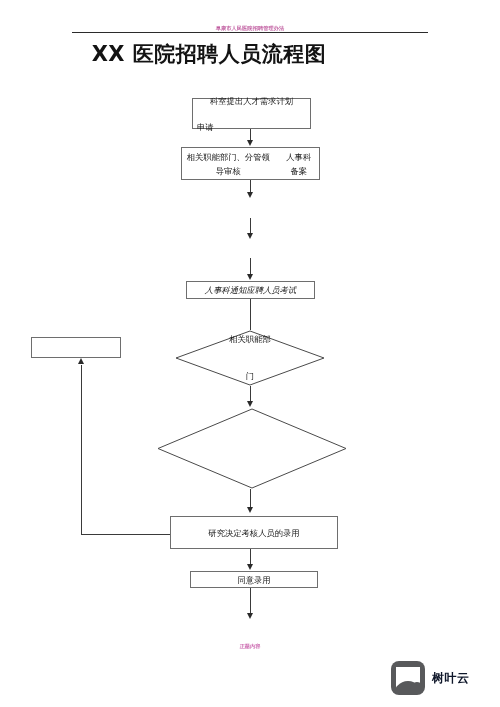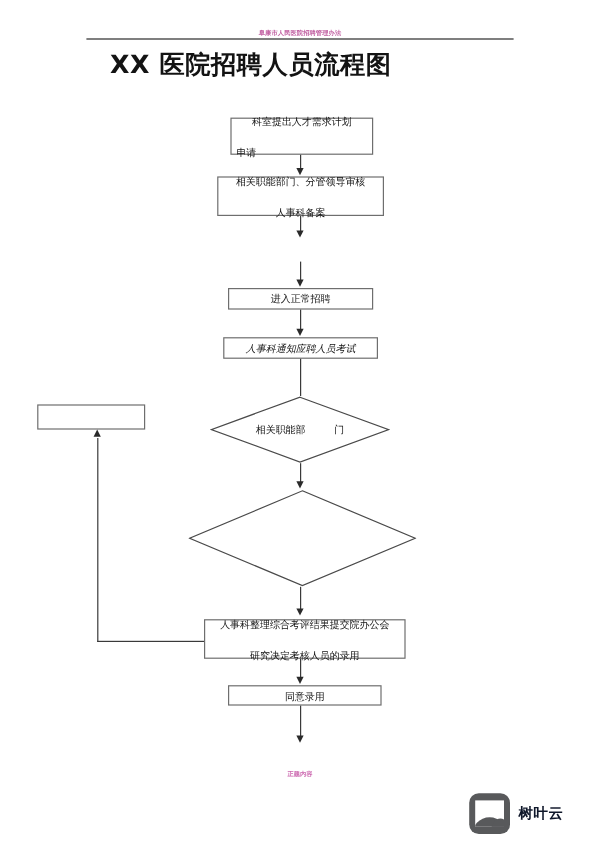--- a/index.html
+++ b/index.html
@@ -97,21 +97,21 @@
     position: absolute;
   }
   .diamond svg { display: block; }
   .diamond .dlabel {
     position: absolute;
     left: 0;
     top: 0;
     width: 100%;
     height: 100%;
     display: flex;
-    flex-direction: row;
+    flex-direction: column;
     align-items: center;
     justify-content: center;
     font-size: 8.3px;
     line-height: 13px;
     color: #141414;
     text-align: center;
     pointer-events: none;
     gap: 24px;
   }
 
@@ -232,33 +232,30 @@
 
   <div class="page-title">XX 医院招聘人员流程图</div>
 
   <div class="node left-align" style="left:192px; top:98px; width:119px; height:31px; flex-direction:column; justify-content:center;">
     <span class="line-a" style="width:100%; text-align:center;">科室提出人才需求计划</span>
     <span class="line-b" style="width:100%; text-align:left;">申请</span>
   </div>
   <div class="vline" style="left:250px; top:129px; height:13px;"></div>
   <div class="arrow-down" style="left:247px; top:140px;"></div>
 
-  <div class="node" style="left:181px; top:147px; width:139px; height:33px; flex-direction:column;">
+  <div class="node" style="left:181px; top:147px; width:139px; height:33px; flex-direction:row;">
     <span class="line-a">相关职能部门、分管领导审核</span>
     <span class="line-b">人事科备案</span>
   </div>
   <div class="vline" style="left:250px; top:180px; height:14px;"></div>
   <div class="arrow-down" style="left:247px; top:192px;"></div>
 
   <div class="vline" style="left:250px; top:218px; height:17px;"></div>
   <div class="arrow-down" style="left:247px; top:233px;"></div>
 
-  <div class="node" style="left:190px; top:240px; width:121px; height:18px;">
-    <span>进入正常招聘</span>
-  </div>
   <div class="vline" style="left:250px; top:258px; height:18px;"></div>
   <div class="arrow-down" style="left:247px; top:274px;"></div>
 
   <div class="node" style="left:186px; top:281px; width:129px; height:18px;font-style:italic;">
     <span>人事科通知应聘人员考试</span>
   </div>
   <div class="vline" style="left:250px; top:299px; height:31px;"></div>
 
   <div class="diamond" style="left:175px; top:330px; width:150px; height:56px;">
     <svg width="150" height="56" viewBox="0 0 150 56">
@@ -278,21 +275,20 @@
     </svg>
     <div class="dlabel">
       <span></span>
       <span></span>
     </div>
   </div>
   <div class="vline" style="left:250px; top:489px; height:20px;"></div>
   <div class="arrow-down" style="left:247px; top:507px;"></div>
 
   <div class="node" style="left:170px; top:516px; width:168px; height:33px; flex-direction:column;">
-    <span class="line-a">人事科整理综合考评结果提交院办公会</span>
     <span class="line-b">研究决定考核人员的录用</span>
   </div>
   <div class="vline" style="left:250px; top:549px; height:17px;"></div>
   <div class="arrow-down" style="left:247px; top:564px;"></div>
 
   <div class="node" style="left:190px; top:571px; width:128px; height:17px;">
     <span>同意录用</span>
   </div>
   <div class="vline" style="left:250px; top:588px; height:27px;"></div>
   <div class="arrow-down" style="left:247px; top:613px;"></div>

